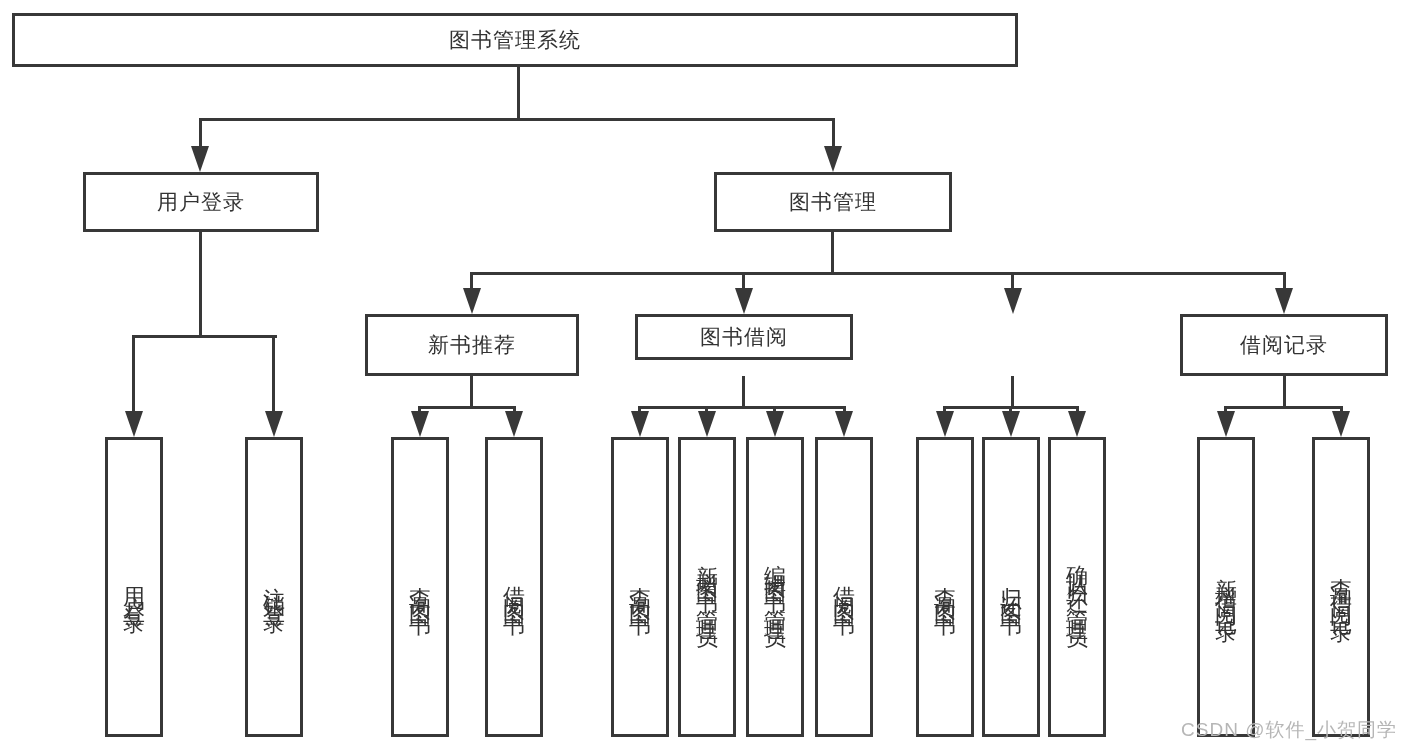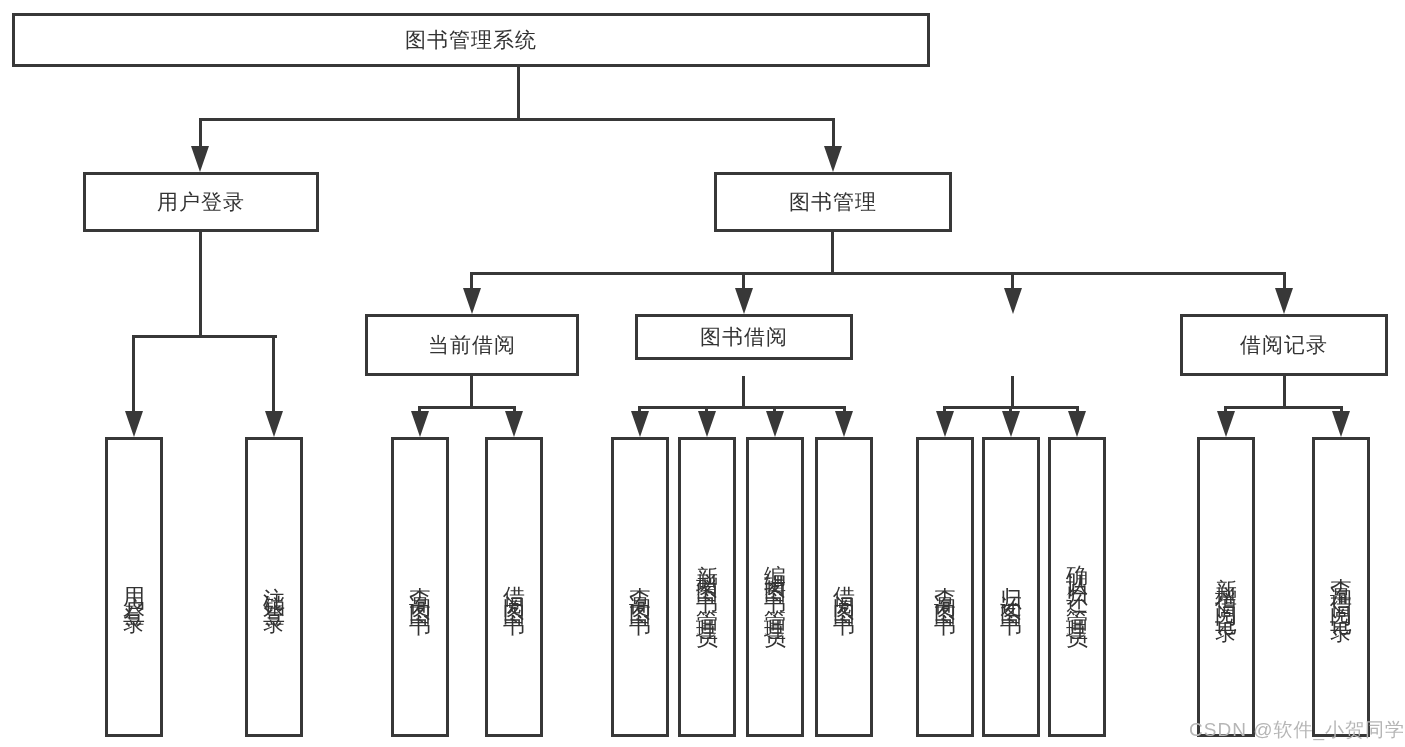--- a/index.html
+++ b/index.html
@@ -58,34 +58,34 @@
     position: absolute;
     width: 0;
     height: 0;
     border-left: 9px solid transparent;
     border-right: 9px solid transparent;
     border-top: 26px solid #383838;
     z-index: 1;
   }
   .watermark {
     position: absolute;
-    right: 0;
+    right: 8px;
     bottom: 4px;
     font-size: 19px;
     color: #b6b6b6;
     letter-spacing: 1px;
     z-index: 5;
   }
 </style>
 </head>
 <body>
 
 <div class="canvas">
 
-  <div class="node" style="left:12px; top:13px; width:918px; height:54px;">图书管理系统</div>
+  <div class="node" style="left:12px; top:13px; width:1006px; height:54px;">图书管理系统</div>
 
   <div class="line" style="left:517px; top:67px; width:3px; height:54px;"></div>
   <div class="line" style="left:199px; top:118px; width:636px; height:3px;"></div>
   <div class="line" style="left:199px; top:118px; width:3px; height:32px;"></div>
   <div class="arrow" style="left:191px; top:146px;"></div>
   <div class="line" style="left:832px; top:118px; width:3px; height:32px;"></div>
   <div class="arrow" style="left:824px; top:146px;"></div>
 
   <div class="node" style="left:83px; top:172px; width:236px; height:60px;">用户登录</div>
   <div class="node" style="left:714px; top:172px; width:238px; height:60px;font-family:Liberation Mono, monospace;">图书管理</div>
@@ -101,21 +101,21 @@
   <div class="line" style="left:470px; top:272px; width:816px; height:3px;"></div>
   <div class="line" style="left:470px; top:272px; width:3px; height:20px;"></div>
   <div class="arrow" style="left:463px; top:288px;"></div>
   <div class="line" style="left:742px; top:272px; width:3px; height:20px;"></div>
   <div class="arrow" style="left:735px; top:288px;"></div>
   <div class="line" style="left:1011px; top:272px; width:3px; height:20px;"></div>
   <div class="arrow" style="left:1004px; top:288px;"></div>
   <div class="line" style="left:1283px; top:272px; width:3px; height:20px;"></div>
   <div class="arrow" style="left:1275px; top:288px;"></div>
 
-  <div class="node" style="left:365px; top:314px; width:214px; height:62px;">当前借阅</div>
+  <div class="node" style="left:365px; top:314px; width:214px; height:62px;">新书推荐</div>
   <div class="node" style="left:635px; top:314px; width:218px; height:46px;">图书借阅</div>
   <div class="node" style="left:1180px; top:314px; width:208px; height:62px;">借阅记录</div>
 
   <div class="line" style="left:470px; top:376px; width:3px; height:33px;"></div>
   <div class="line" style="left:418px; top:406px; width:98px; height:3px;"></div>
   <div class="line" style="left:418px; top:406px; width:3px; height:10px;"></div>
   <div class="arrow" style="left:411px; top:411px;"></div>
   <div class="line" style="left:513px; top:406px; width:3px; height:10px;"></div>
   <div class="arrow" style="left:505px; top:411px;"></div>
 

